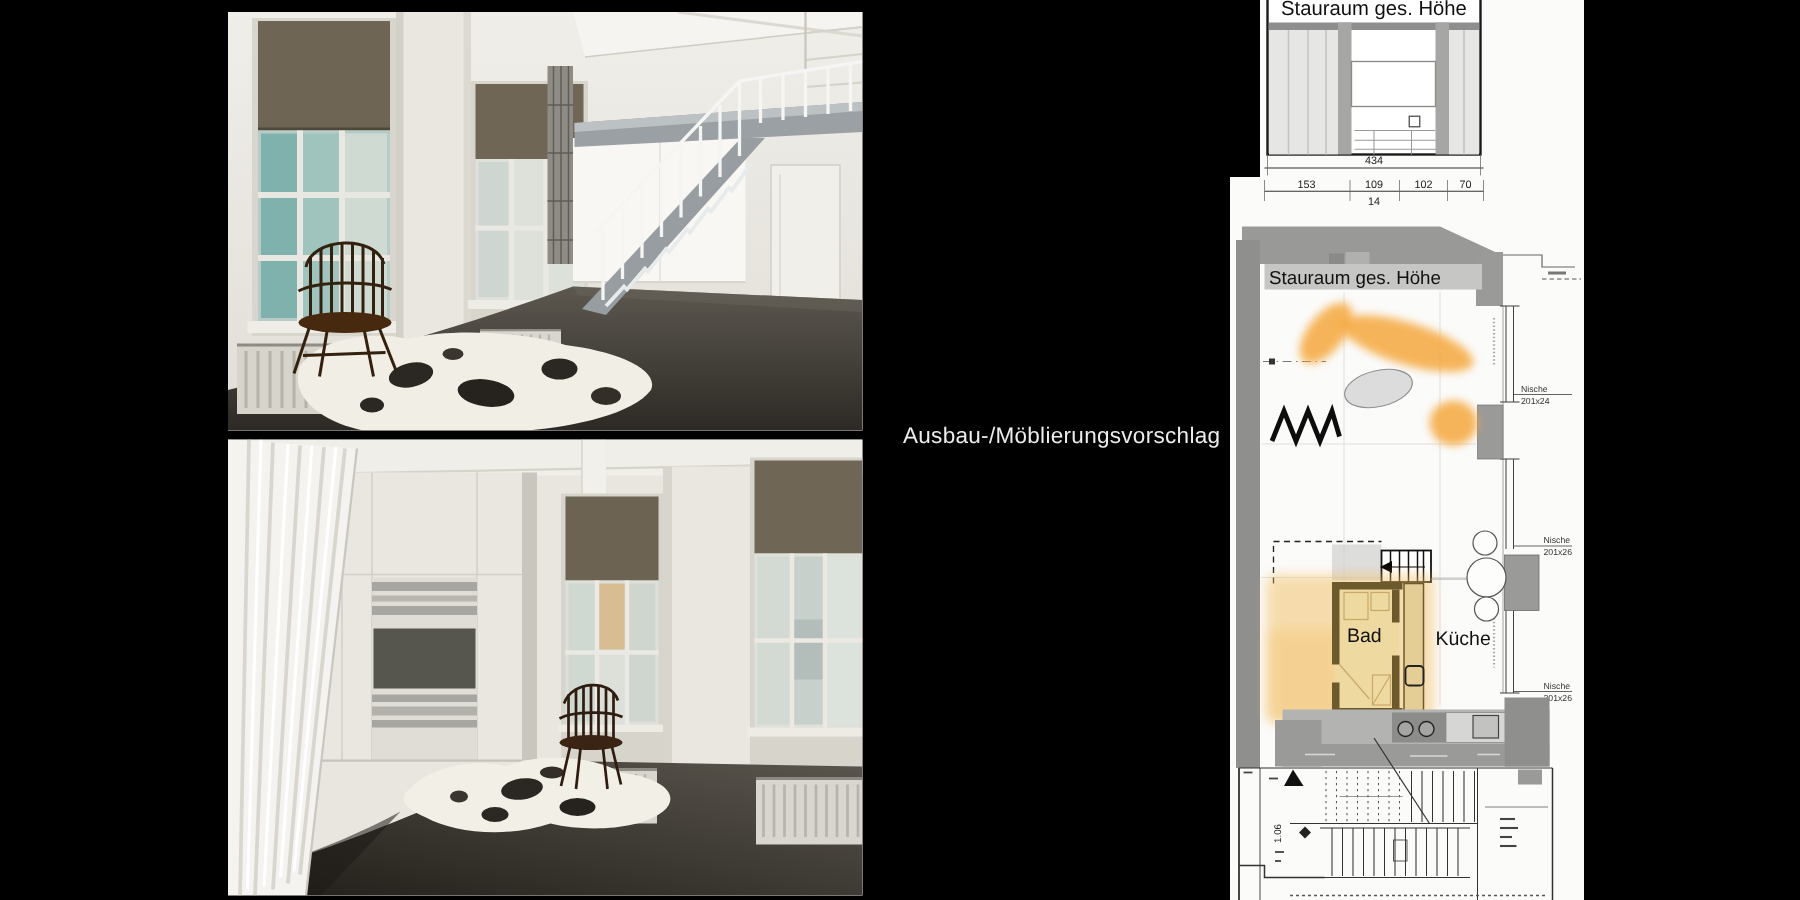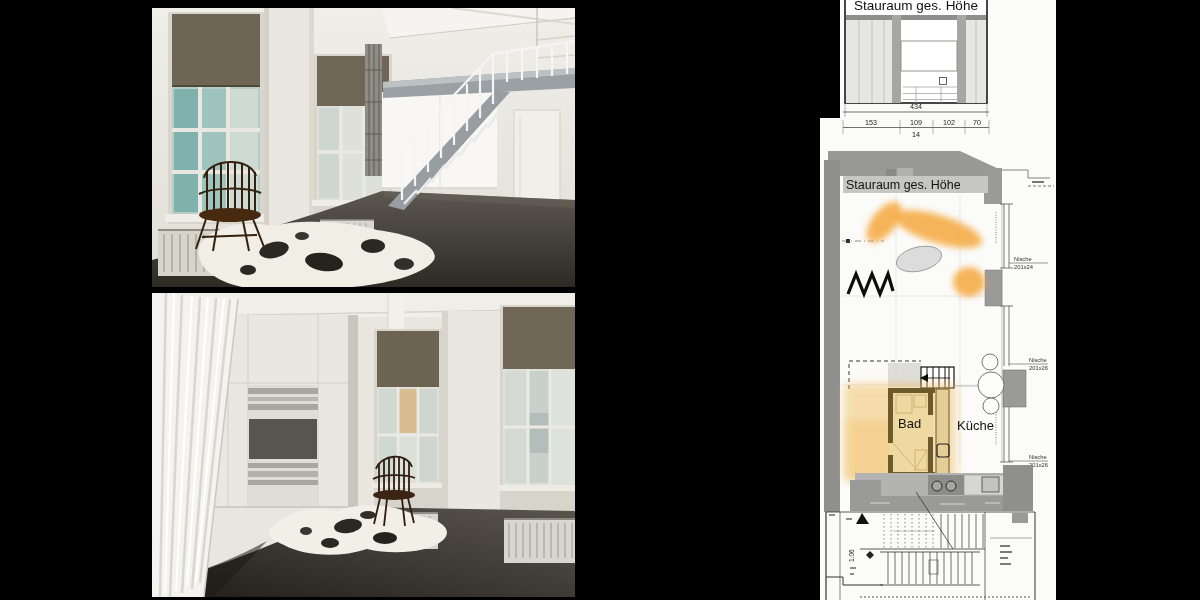--- a/index.html
+++ b/index.html
@@ -342,20 +342,21 @@
         <line x1="22" y1="0" x2="13" y2="300"></line>
             <line x1="40" y1="3" x2="24" y2="298"></line>
         <line x1="56" y1="4" x2="35" y2="292"></line>
             <line x1="72" y1="5" x2="44" y2="288"></line>
       </g>
       <line x1="86" y1="6" x2="52" y2="304" stroke="#cac7c0" stroke-width="1.5"></line>
     </g>
   </svg>
   </div>
 
+  <div id="slide-label">Ausbau-/Möblierungsvorschlag</div>
 
   <div id="plan">
   <svg viewBox="820 0 237 600" width="237" height="600">
     <defs>
       <filter id="glow" x="-30%" y="-30%" width="160%" height="160%">
         <feGaussianBlur stdDeviation="4"></feGaussianBlur>
       </filter>
       <filter id="glow2" x="-40%" y="-40%" width="180%" height="180%">
         <feGaussianBlur stdDeviation="3"></feGaussianBlur>
       </filter>

